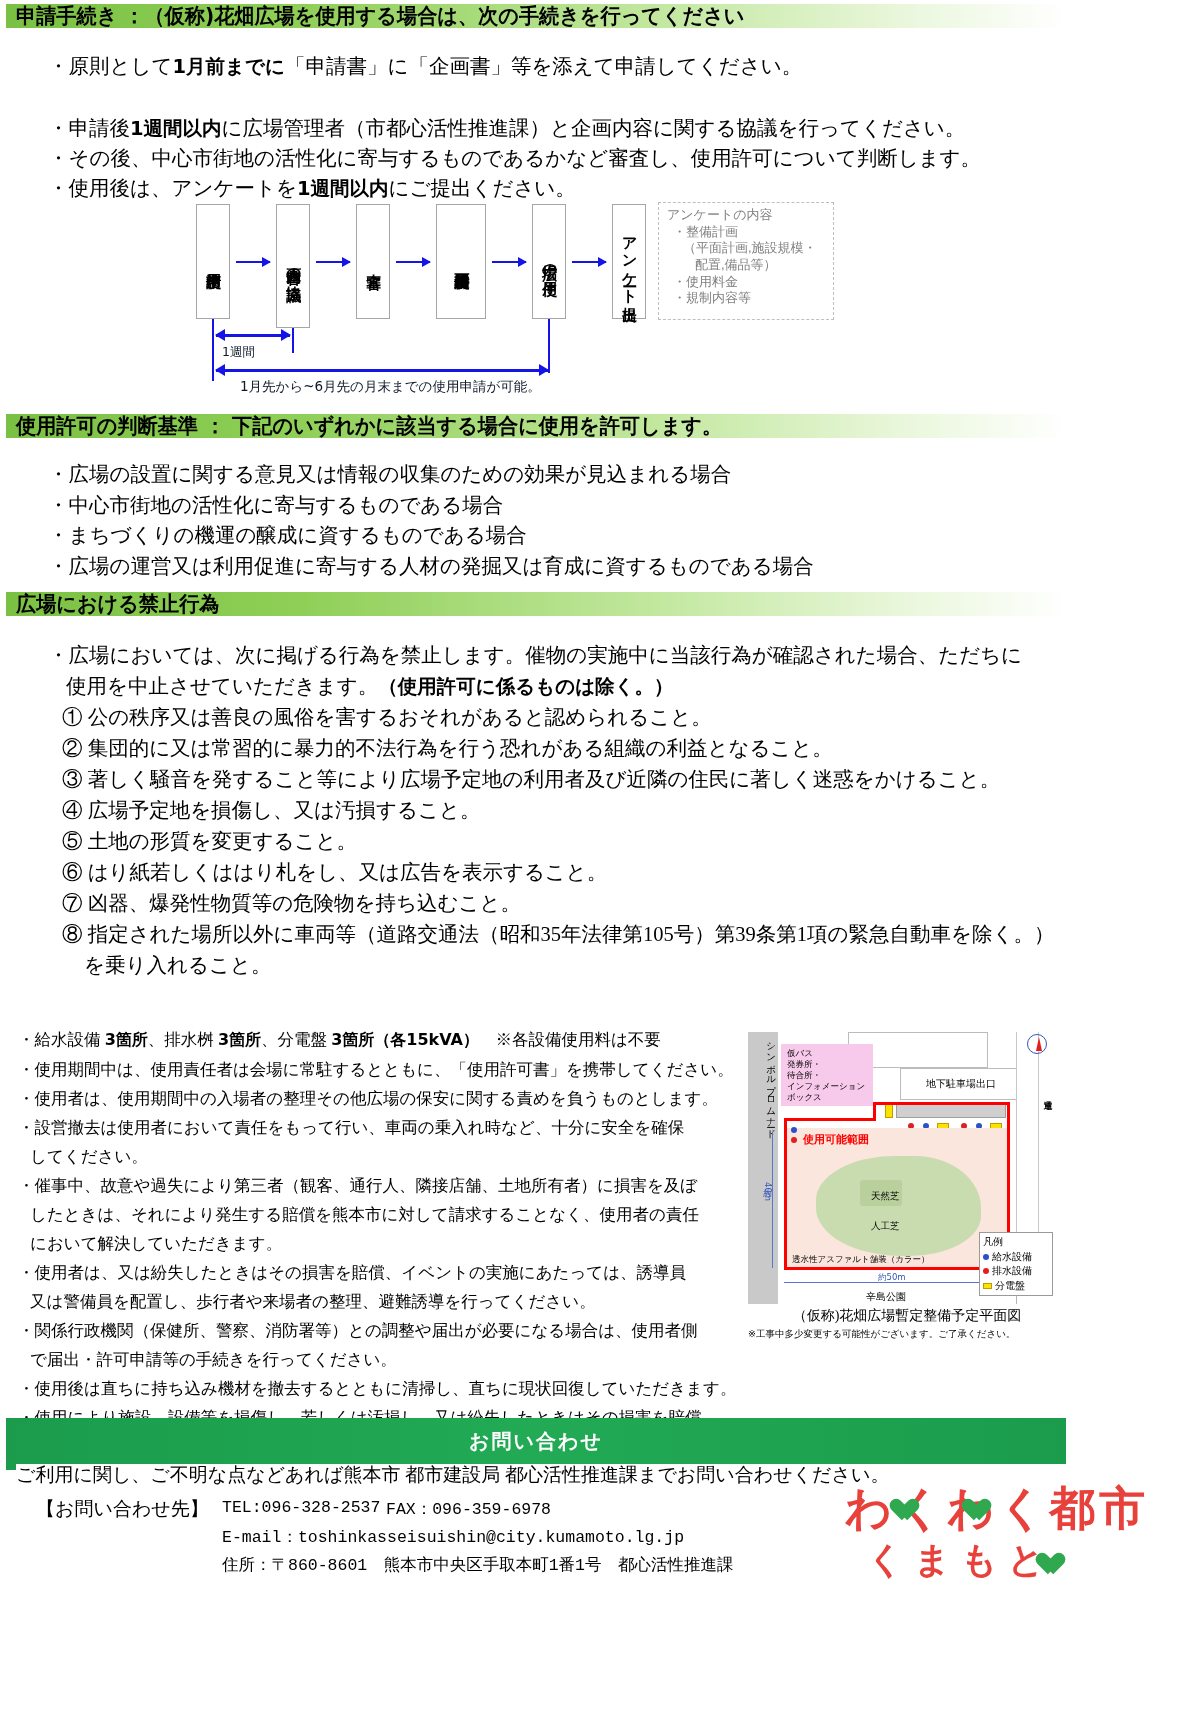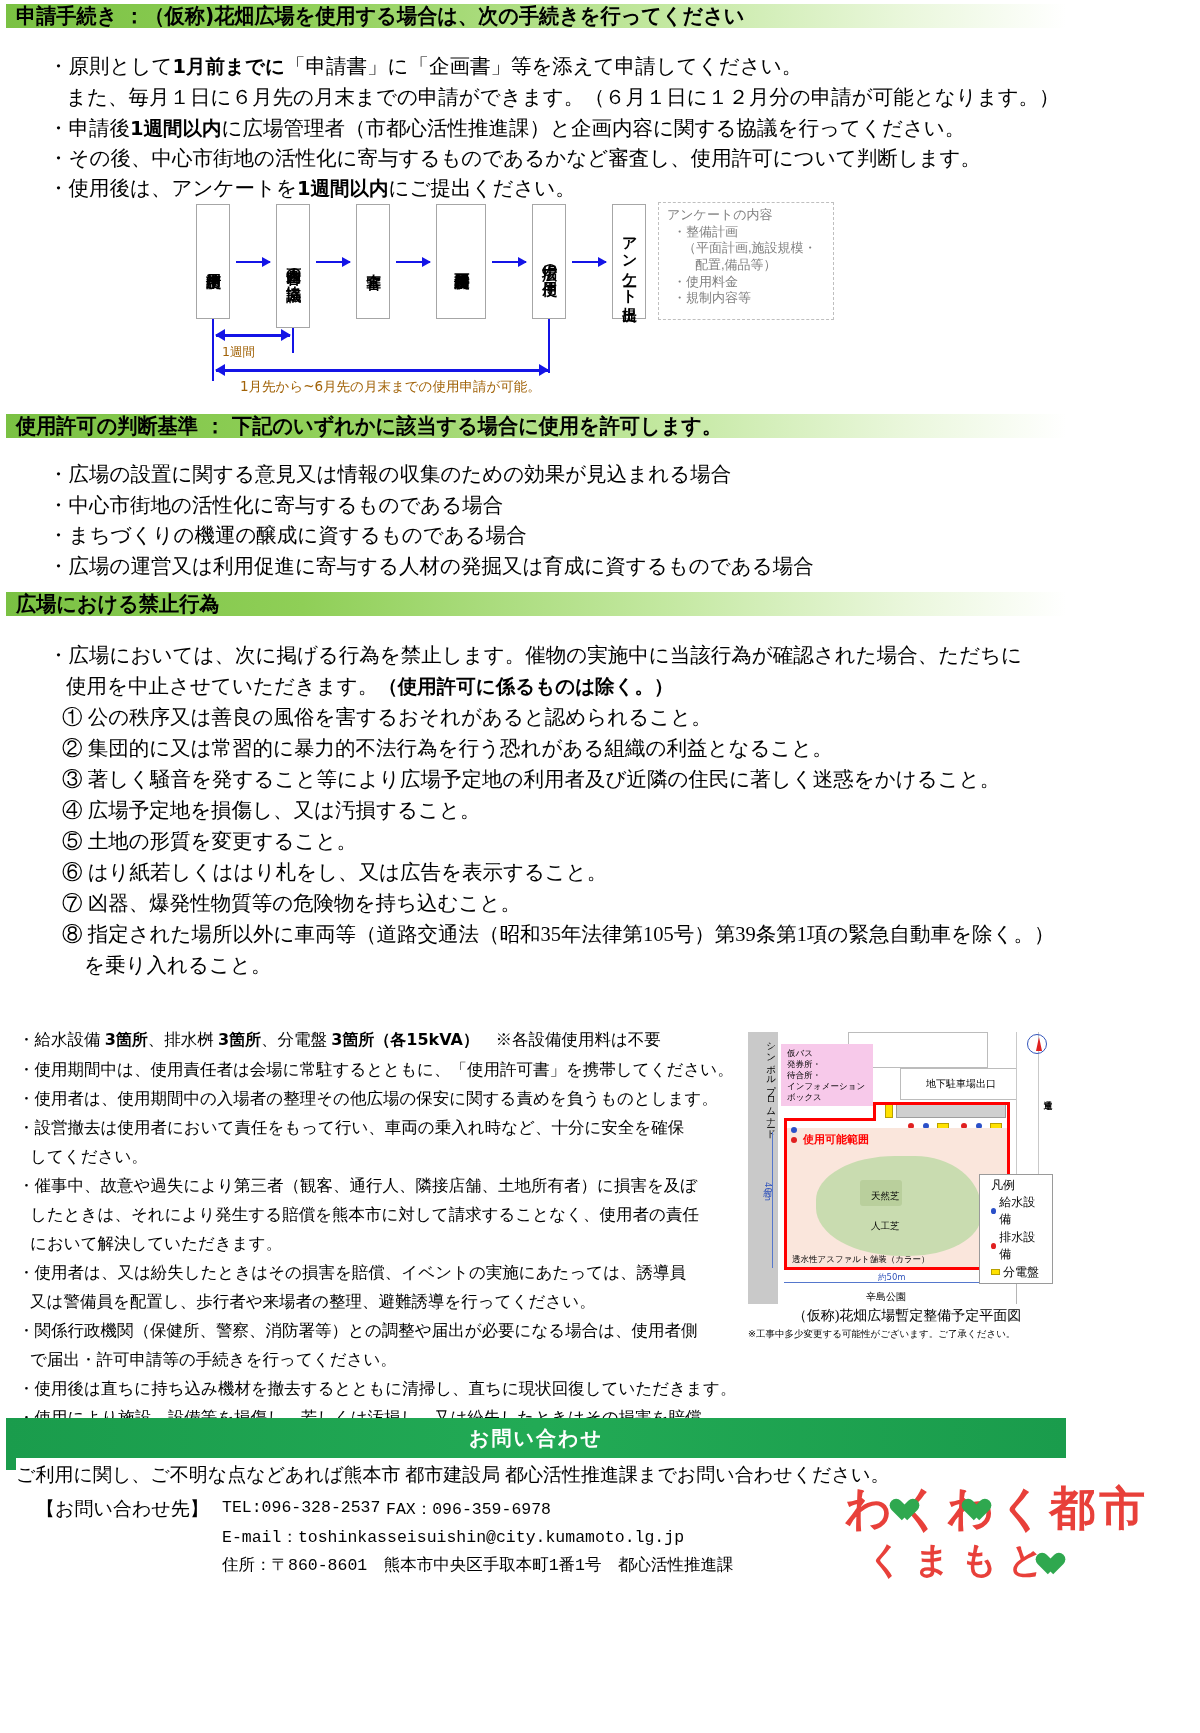--- a/index.html
+++ b/index.html
@@ -92,21 +92,21 @@
   }
   .hdbl:after {
     content:""; position:absolute; right:-1px; top:-5px;
     border-left:10px solid #1414e6;
     border-top:6px solid transparent; border-bottom:6px solid transparent;
   }
   .flabel {
     position:absolute;
     font-family:"DejaVu Sans","Liberation Sans",sans-serif;
     font-size:12.5px;
-    color:#a16207;
+    color:#0f172a;
     white-space:nowrap;
   }
 
   
   .ntxt {
     position:absolute;
     font-family:"Liberation Serif","DejaVu Serif",serif;
     font-size:16.5px;
     line-height:1.0;
     white-space:nowrap;
@@ -161,24 +161,24 @@
     font-family:"DejaVu Sans","Liberation Sans",sans-serif;
     font-size:8.5px; color:#3355bb; white-space:nowrap;
   }
   #map .dimh {
     position:absolute;
     font-family:"DejaVu Sans","Liberation Sans",sans-serif;
     font-size:8.5px; color:#3355bb; white-space:nowrap;
   }
   #map .dimline { position:absolute; background:#5577cc; }
   #map .legendbox {
-    position:absolute; right:0; bottom:20px; width:74px;
+    position:absolute; right:0; bottom:8px; width:74px;
     border:1px solid #9a9a9a; background:#fff;
     font-family:"DejaVu Sans","Liberation Sans",sans-serif;
-    font-size:12px; padding:2px 11px; line-height:1.45;
+    font-size:10px; padding:2px 3px; line-height:1.45;
   }
   #map .lgrow { display:flex; align-items:center; gap:3px; }
   .dotblue { width:6px;height:6px;border-radius:50%;background:#2b50c8;display:inline-block;}
   .dotred  { width:6px;height:6px;border-radius:50%;background:#e02020;display:inline-block;}
   .sqyellow{ width:9px;height:6px;background:#ffe100;border:1px solid #b8a000;display:inline-block;}
   .compass {
     position:absolute; right:6px; top:2px; width:20px;height:20px;
     border:1px solid #3355bb; border-radius:50%;
   }
   .compass:after{
@@ -195,21 +195,21 @@
     position:absolute; left:748px; top:1328px; width:315px;
     font-family:"DejaVu Sans","Liberation Sans",sans-serif;
     font-size:9.5px; color:#000; line-height:1.2;
   }
 
   
   .footwrap {
     position:absolute; left:6px; top:1418px; width:1060px; height:50px;
   }
   .footbar {
-    position:absolute; left:0; top:0; width:1060px; height:40px;
+    position:absolute; left:0; top:0; width:1060px; height:46px;
     background:linear-gradient(to right,#1a9c4c 0%, #22aa55 50%, #1a9c4c 100%);
     display:flex; align-items:center; justify-content:center;
   }
   .footbar span {
     font-family:"DejaVu Sans","Liberation Sans",sans-serif;
     font-weight:bold; font-size:20px; color:#fff; letter-spacing:2px;
   }
   .leftgreen {
     position:absolute; left:6px; top:1418px; width:10px; height:52px;
     background:#1a9c4c;
@@ -254,21 +254,20 @@
 <div class="page">
 
   <div class="bar" style="top:4px;">
     <span class="bartext">申請手続き ：（仮称)花畑広場を使用する場合は、次の手続きを行ってください</span>
   </div>
 
   <div class="btxt" style="left:48px; top:56px;">
     <span>・原則として</span><b>1月前までに</b><span>「申請書」に「企画書」等を添えて申請してください。</span>
   </div>
 
-  <div class="btxt" style="left:66px; top:87px;">また、毎月１日に６月先の月末までの申請ができます。（６月１日に１２月分の申請が可能となります。）</div>
 
   <div class="btxt" style="left:48px; top:118px;">
     <span>・申請後</span><b>1週間以内</b><span>に広場管理者（市都心活性推進課）と企画内容に関する協議を行ってください。</span>
   </div>
 
   <div class="btxt" style="left:48px; top:148px;">・その後、中心市街地の活性化に寄与するものであるかなど審査し、使用許可について判断します。</div>
 
   <div class="btxt" style="left:48px; top:178px;">
     <span>・使用後は、アンケートを</span><b>1週間以内</b><span>にご提出ください。</span>
   </div>

